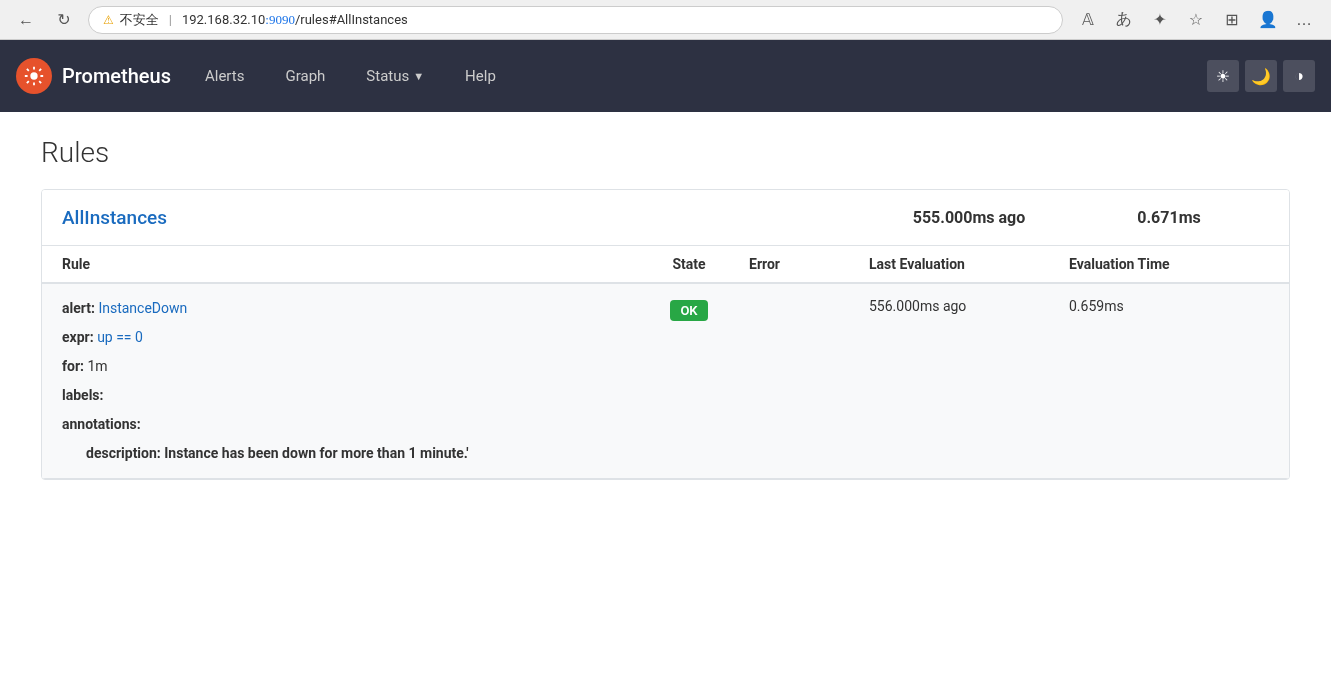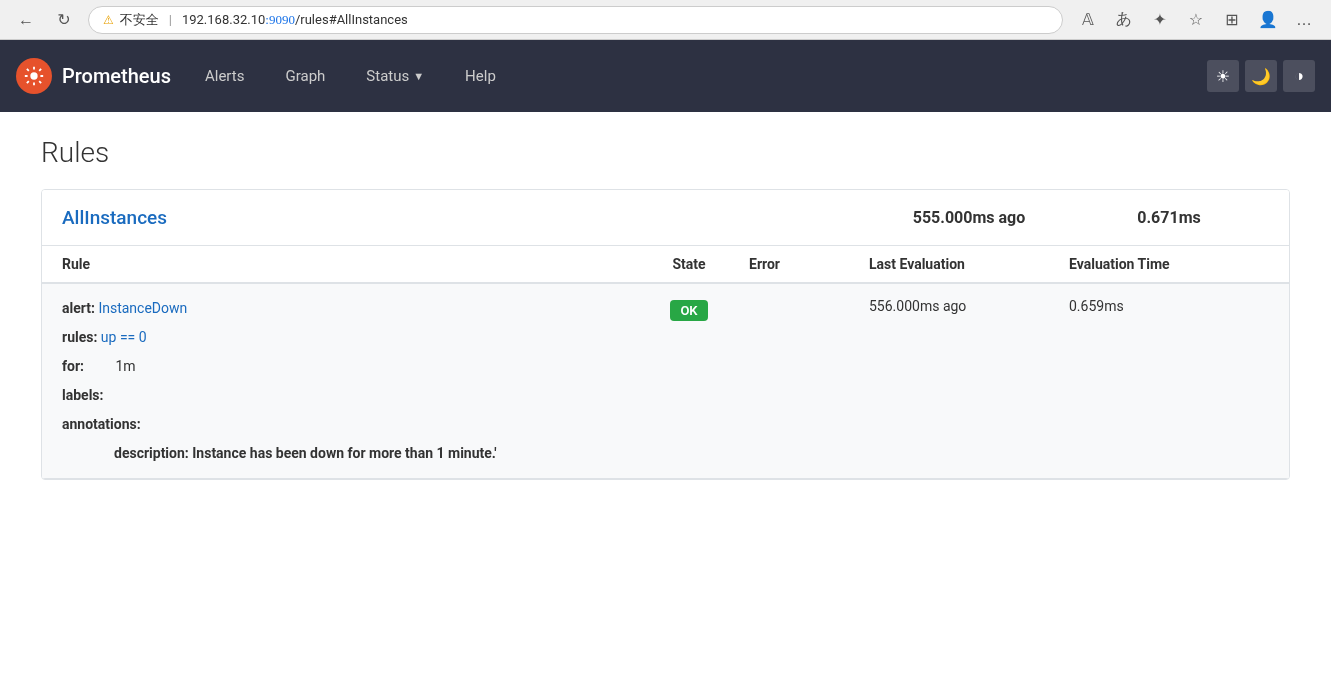--- a/index.html
+++ b/index.html
@@ -185,21 +185,20 @@
       font-weight: 700;
       color: #333;
     }
     .rule-line .val-link {
       color: #1a6bbf;
       text-decoration: none;
       cursor: pointer;
     }
     .rule-line .val {
       color: #333;
-      margin-left: 28px;
     }
 
     
     .badge-ok {
       background: #28a745;
       color: #fff;
       border-radius: 4px;
       padding: 3px 10px;
       font-size: 13px;
       font-weight: 600;
@@ -288,21 +287,21 @@
     </div>
 
     <div class="rule-row">
       <div class="rule-details">
         <div class="rule-line">
           <span class="key">alert:</span>
           <span> </span>
           <a class="val-link" href="#">InstanceDown</a>
         </div>
         <div class="rule-line">
-          <span class="key">rules:</span>
+          <span class="key">expr:</span>
           <span> </span>
           <a class="val-link" href="#">up == 0</a>
         </div>
         <div class="rule-line">
           <span class="key">for:</span>
           <span> </span>
           <span class="val">1m</span>
         </div>
         <div class="rule-line">
           <span class="key">labels:</span>

